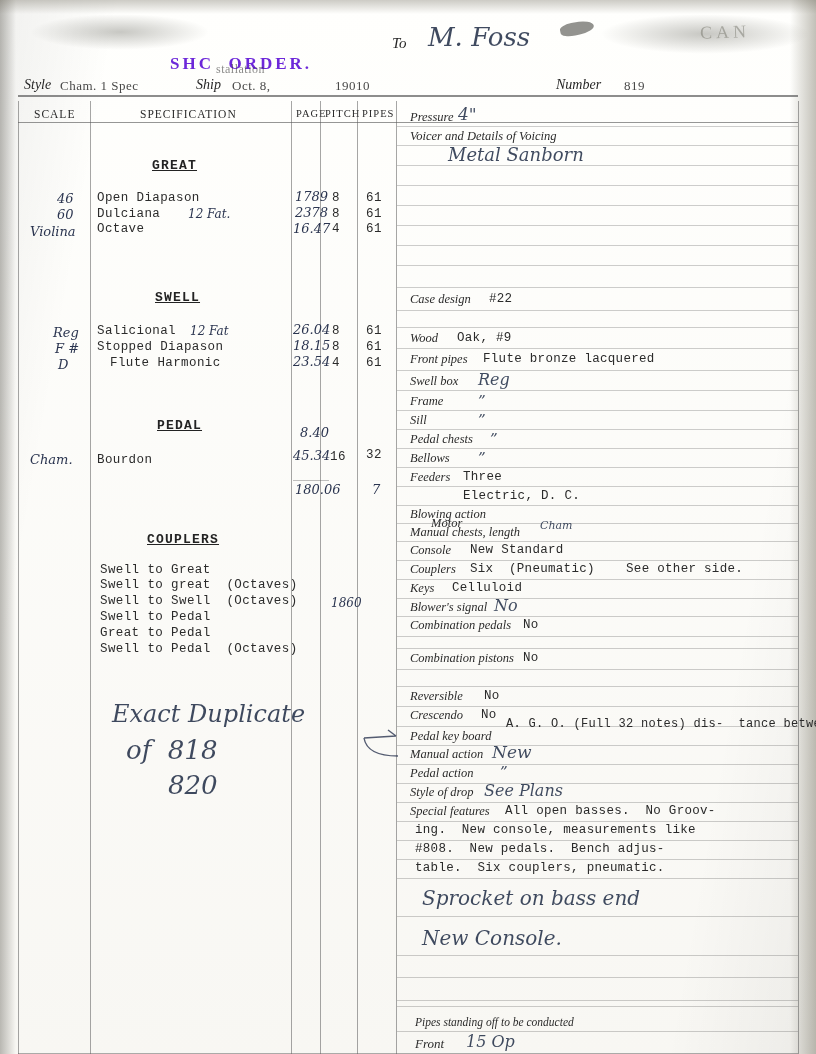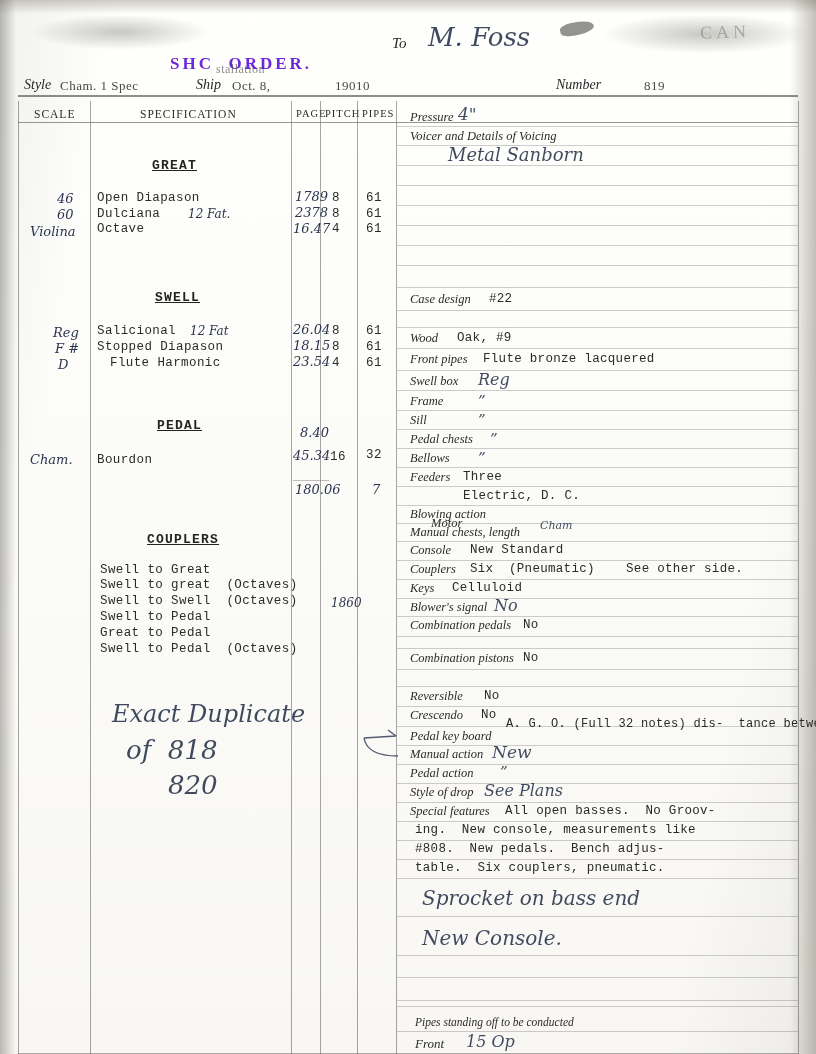--- a/index.html
+++ b/index.html
@@ -132,21 +132,21 @@
 <div class="blot" style="left:560px;top:22px;width:34px;height:13px;transform:rotate(-12deg);"></div>
 
 <div class="abs tw" style="left:216px;top:62px;font-size:12px;opacity:.55;">stallation</div>
 
 <div class="abs ital" style="left:24px;top:77px;font-size:14px;">Style</div>
 <div class="abs tw" style="left:60px;top:78px;font-size:13px;">Cham. 1 Spec</div>
 <div class="abs ital" style="left:196px;top:77px;font-size:14px;">Ship</div>
 <div class="abs tw" style="left:232px;top:78px;font-size:13px;">Oct. 8,</div>
 <div class="abs tw" style="left:335px;top:78px;font-size:13px;">19010</div>
 <div class="abs ital" style="left:556px;top:77px;font-size:14px;">Number</div>
-<div class="abs tw" style="left:624px;top:78px;font-size:13px;margin-left:20px;">819</div>
+<div class="abs tw" style="left:624px;top:78px;font-size:13px;">819</div>
 
 <div class="hline" style="left:18px;top:95px;width:780px;height:2px;opacity:.7;"></div>
 
 <div class="abs colhdr" style="left:34px;top:108px;">SCALE</div>
 <div class="abs colhdr" style="left:140px;top:108px;">SPECIFICATION</div>
 <div class="abs colhdr" style="left:296px;top:108px;font-size:10.5px;">PAGE</div>
 <div class="abs colhdr" style="left:325px;top:108px;font-size:10.5px;">PITCH</div>
 <div class="abs colhdr" style="left:362px;top:108px;font-size:10.5px;">PIPES</div>
 
 <div class="hline" style="left:18px;top:122px;width:780px;height:1px;opacity:.65;"></div>

